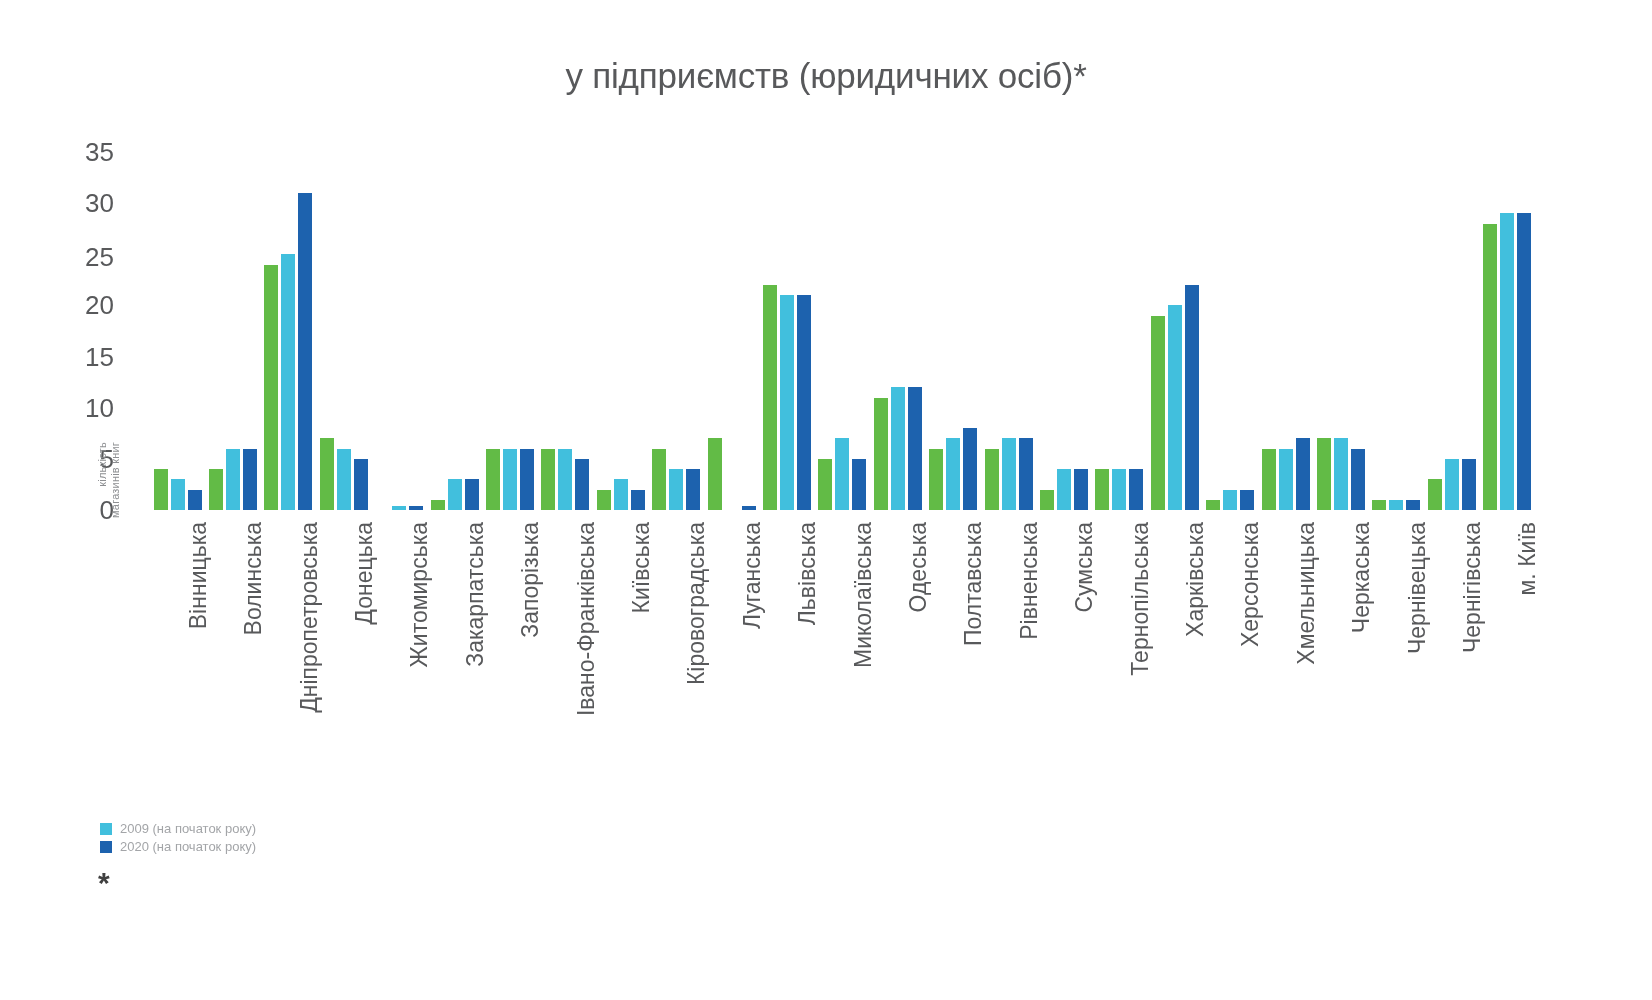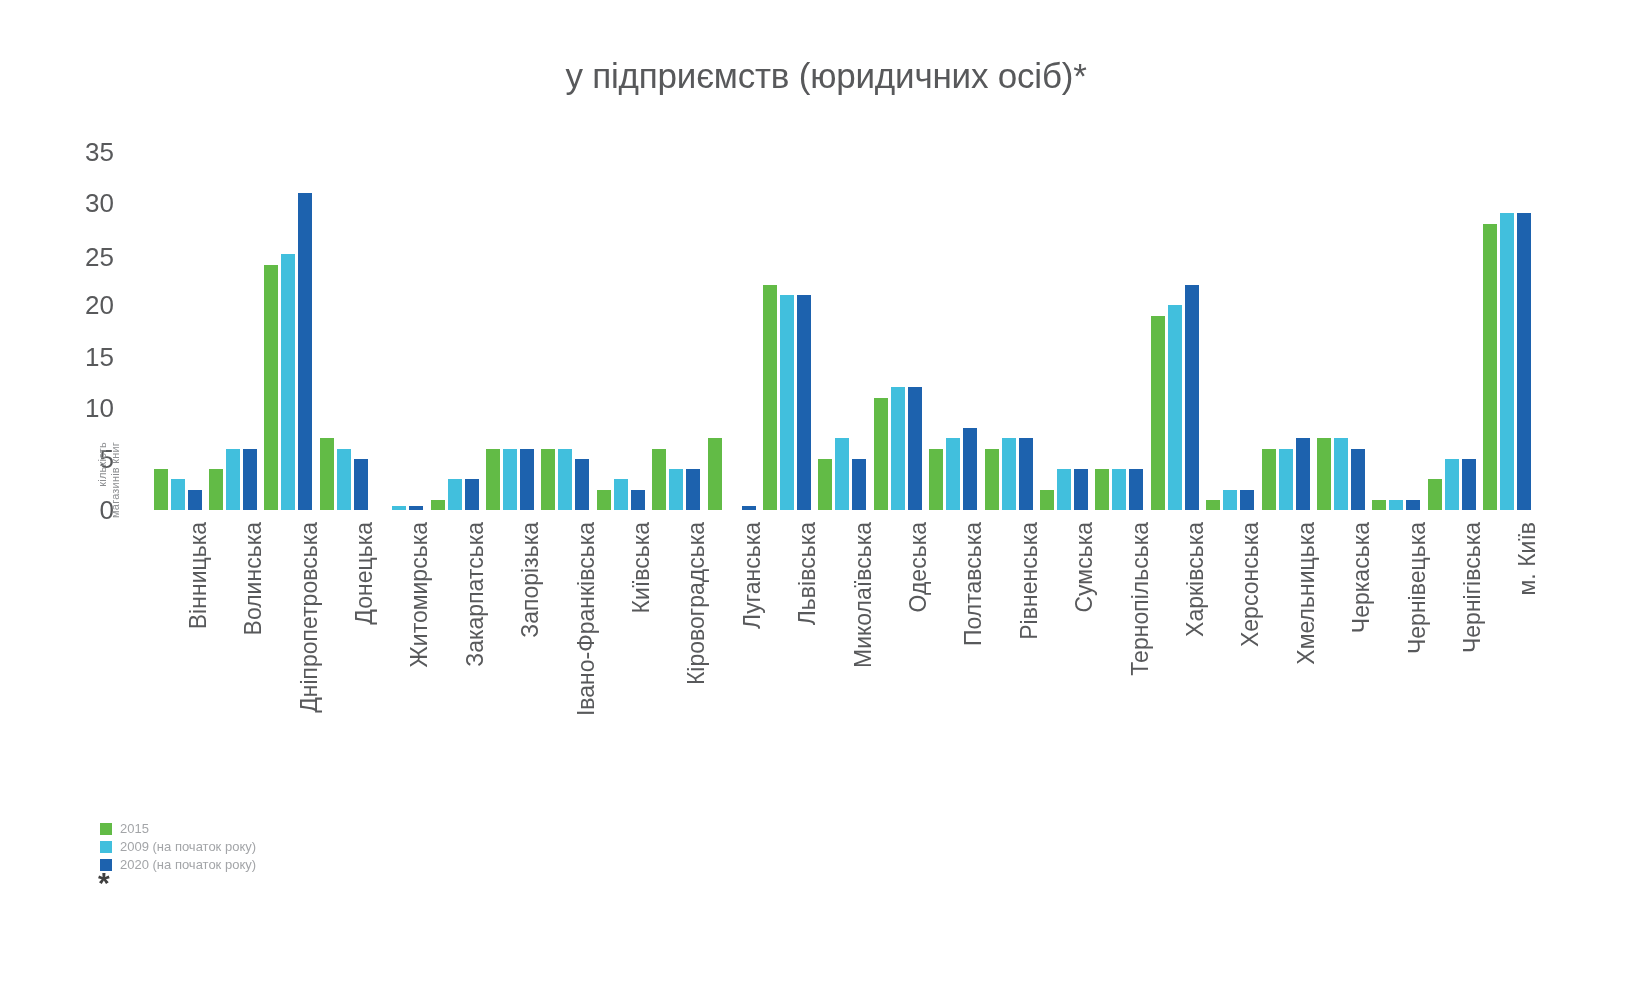--- a/index.html
+++ b/index.html
@@ -326,24 +326,20 @@
       <div class="xlab" style="left: 1089.3px;">Херсонська</div>
       <div class="xlab" style="left: 1144.7px;">Хмельницька</div>
       <div class="xlab" style="left: 1200.1px;">Черкаська</div>
       <div class="xlab" style="left: 1255.5px;">Чернівецька</div>
       <div class="xlab" style="left: 1310.9px;">Чернігівська</div>
       <div class="xlab" style="left: 1366.3px;">м. Київ</div>
     </div>
 
   <div id="legend">
       <div class="legend-row">
-        <span class="legend-swatch" style="background: rgb(98, 187, 70);"></span>
-        <span class="legend-label">2015</span>
-      </div>
-      <div class="legend-row">
         <span class="legend-swatch" style="background: rgb(65, 191, 221);"></span>
         <span class="legend-label">2009 (на початок року)</span>
       </div>
       <div class="legend-row">
         <span class="legend-swatch" style="background: rgb(29, 98, 174);"></span>
         <span class="legend-label">2020 (на початок року)</span>
       </div>
     </div>
 
   <div id="footnote">

